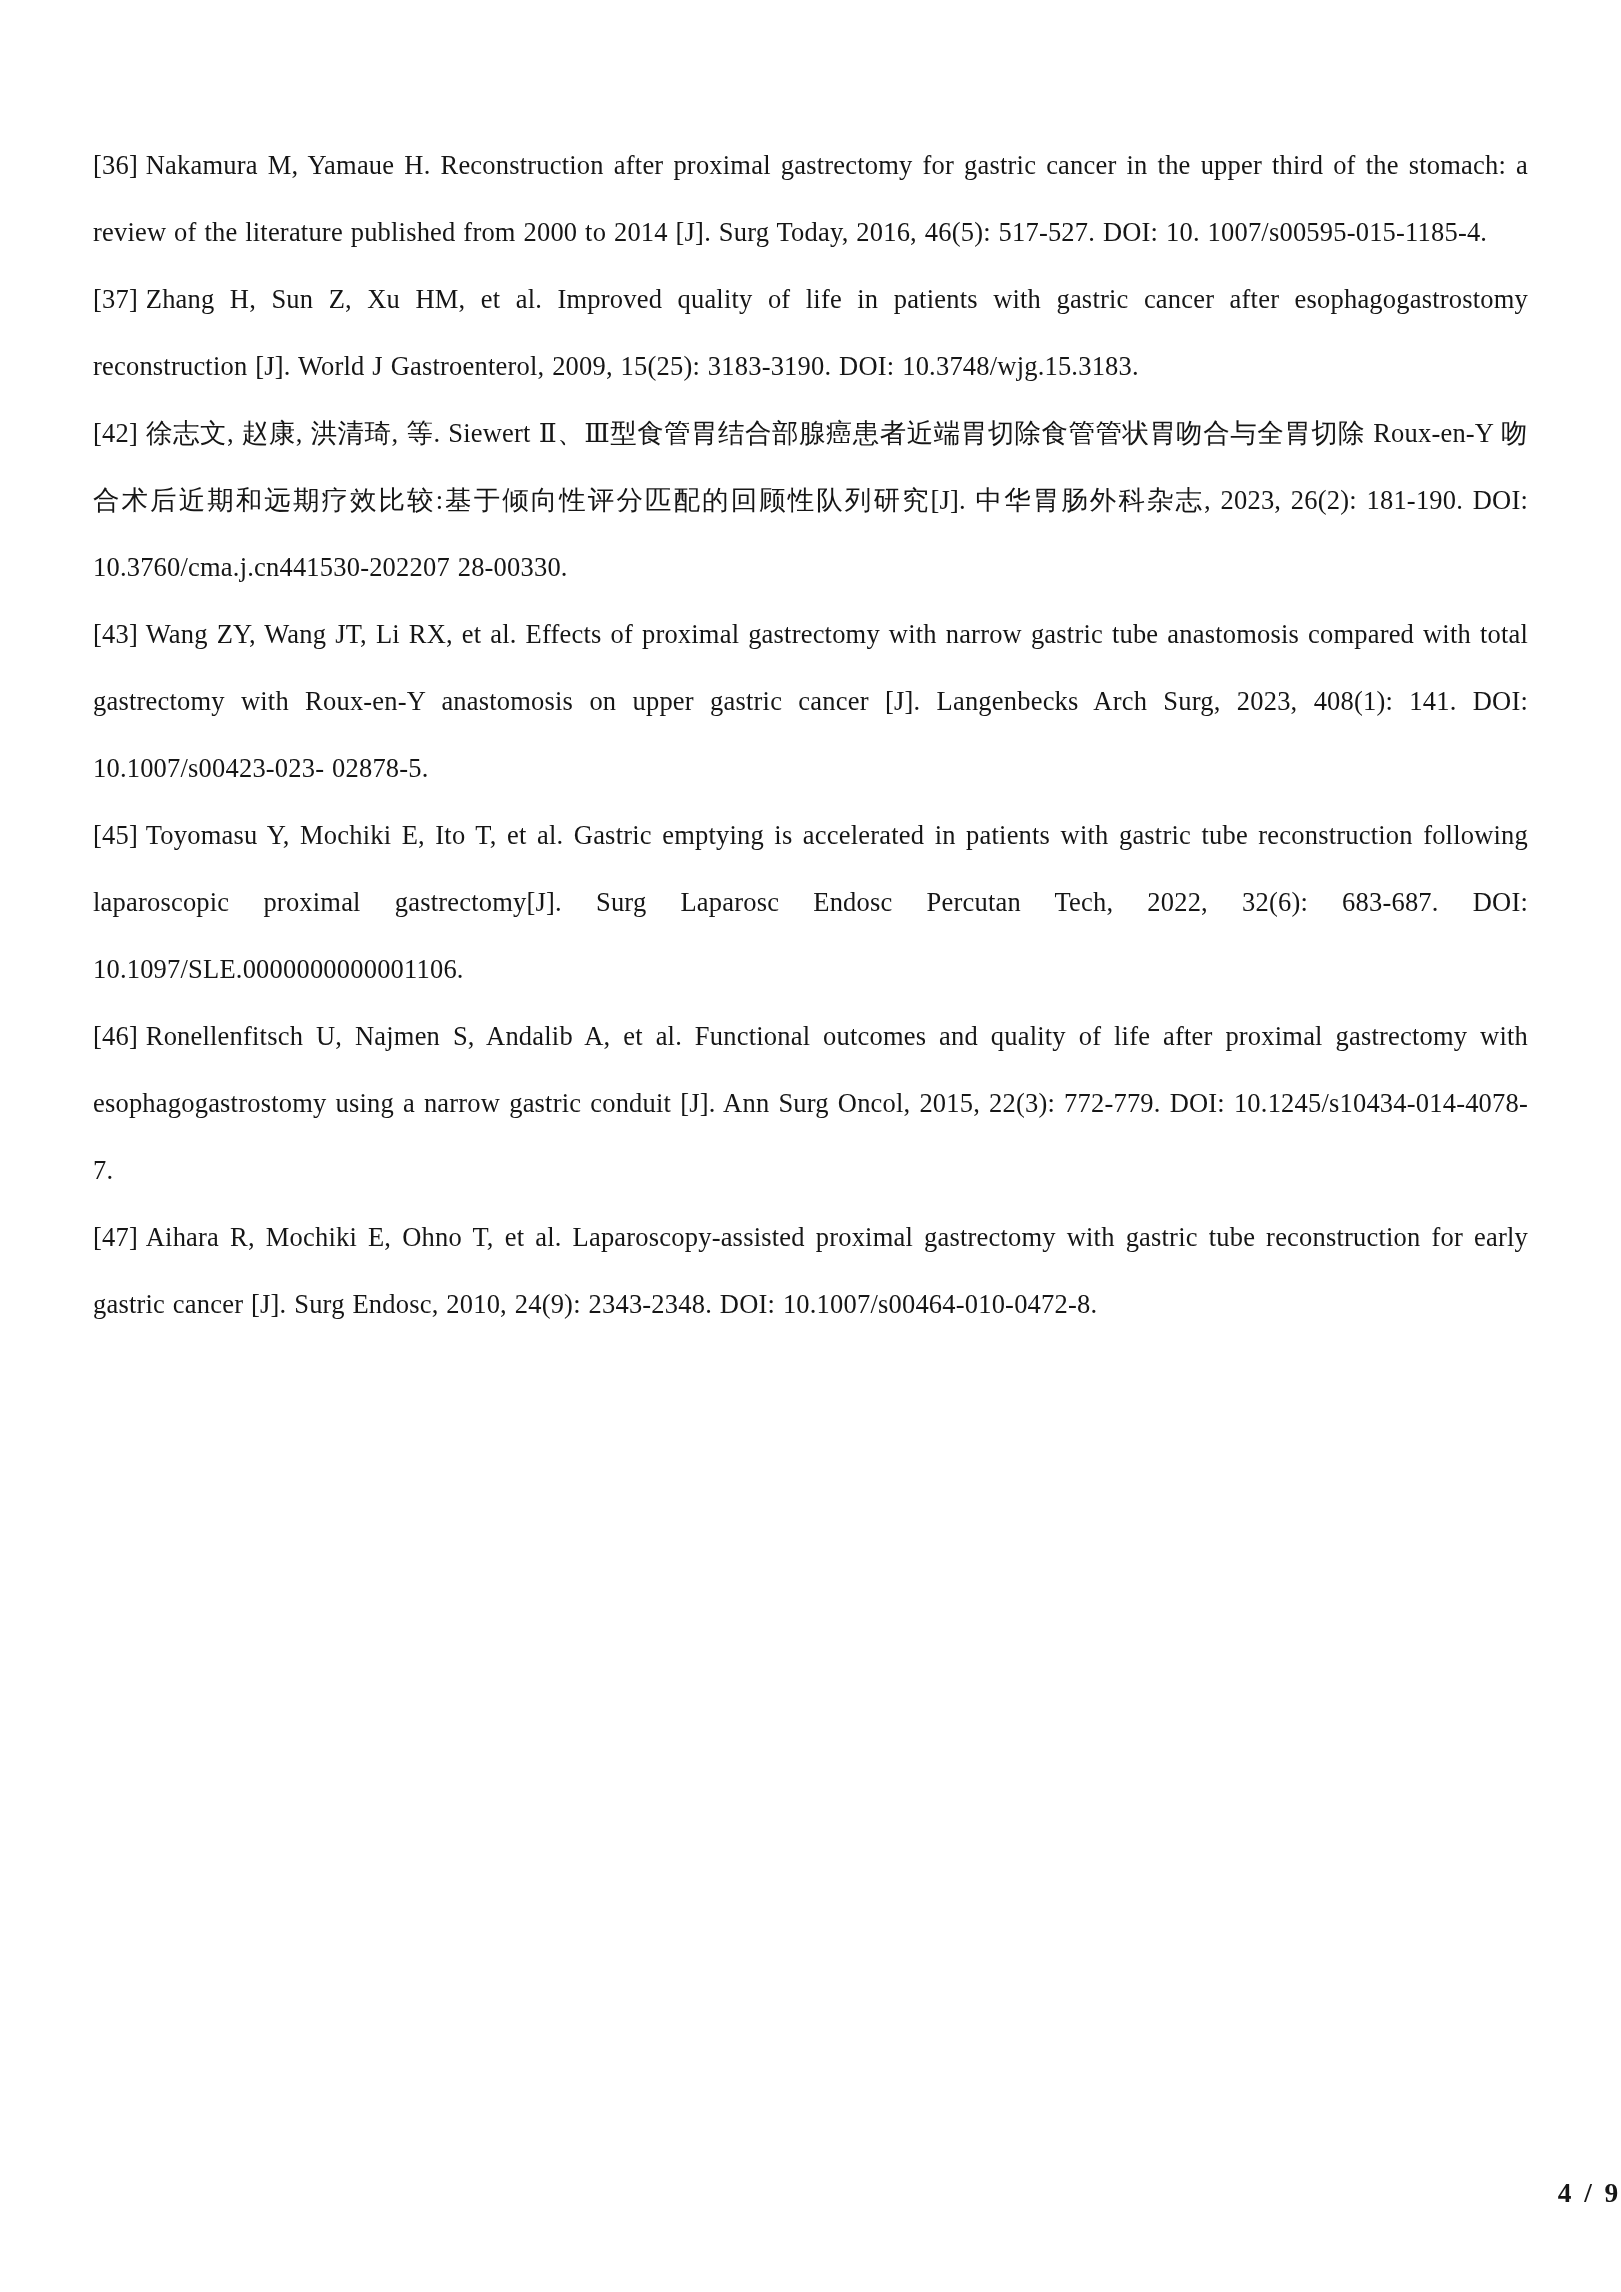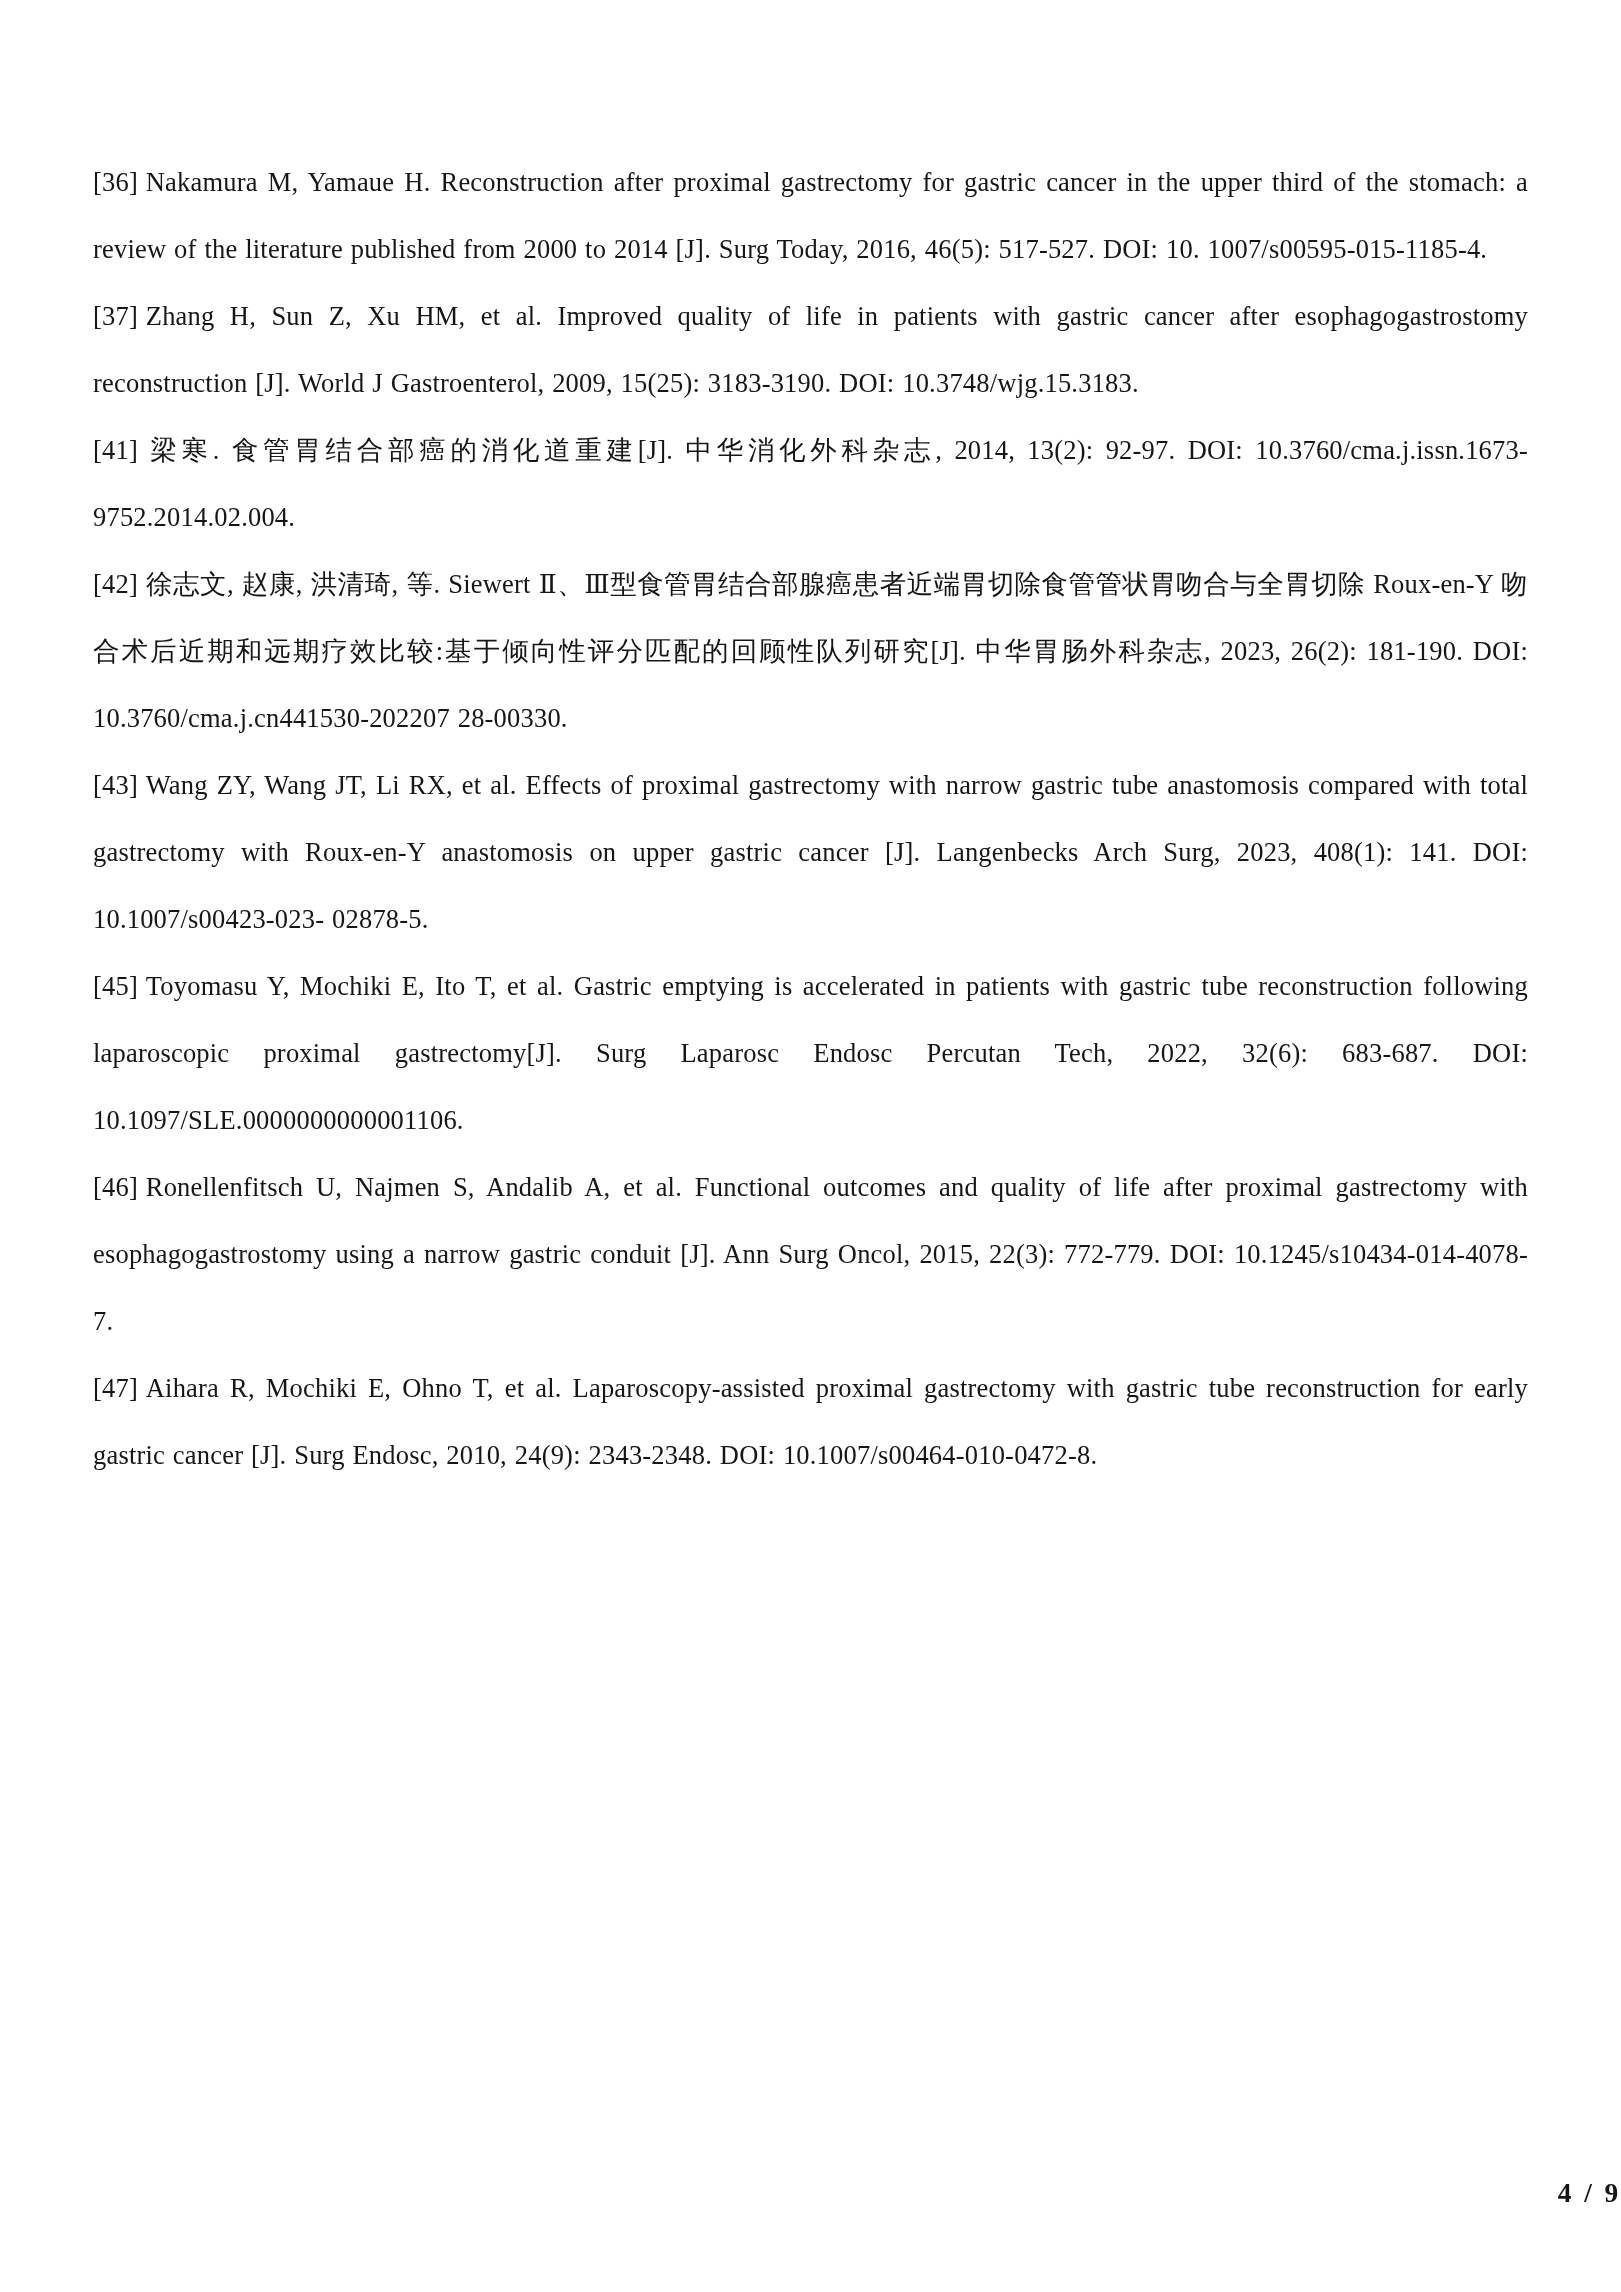--- a/index.html
+++ b/index.html
@@ -11,21 +11,21 @@
     width: 1621px;
     height: 2293px;
     position: relative;
     font-family: "Liberation Serif", "DejaVu Serif", serif;
     color: #161616;
     overflow: hidden;
   }
   .page-content {
     position: absolute;
     left: 93px;
-    top: 149px;
+    top: 132px;
     width: 1435px;
   }
   p.ref {
     margin: 0;
     padding: 0;
     font-size: 26.5px;
     line-height: 67px;
     text-align: justify;
     letter-spacing: 0.2px;
     word-spacing: 1px;
@@ -43,21 +43,20 @@
     font-weight: bold;
     letter-spacing: 2.9px;
   }
 </style>
 </head>
 <body>
 
 <main class="page-content">
   <p class="ref"><span class="ref-label">[36]</span><span>Nakamura M, Yamaue H. Reconstruction after proximal gastrectomy for gastric cancer in the upper third of the stomach: a review of the literature published from 2000 to 2014 [J]. Surg Today, 2016, 46(5): 517-527. DOI: 10. 1007/s00595-015-1185-4.</span></p>
   <p class="ref"><span class="ref-label">[37]</span><span>Zhang H, Sun Z, Xu HM, et al. Improved quality of life in patients with gastric cancer after esophagogastrostomy reconstruction [J]. World J Gastroenterol, 2009, 15(25): 3183-3190. DOI: 10.3748/wjg.15.3183.</span></p>
-  <p class="ref"><span class="ref-label">[41]</span><span>梁寒. 食管胃结合部癌的消化道重建[J]. 中华消化外科杂志, 2014, 13(2): 92-97. DOI: 10.3760/cma.j.issn.1673- 9752.2014.02.004.</span></p>
   <p class="ref"><span class="ref-label">[42]</span><span>徐志文, 赵康, 洪清琦, 等. Siewert Ⅱ、Ⅲ型食管胃结合部腺癌患者近端胃切除食管管状胃吻合与全胃切除 Roux-en-Y 吻合术后近期和远期疗效比较:基于倾向性评分匹配的回顾性队列研究[J]. 中华胃肠外科杂志, 2023, 26(2): 181-190. DOI: 10.3760/cma.j.cn441530-202207 28-00330.</span></p>
   <p class="ref"><span class="ref-label">[43]</span><span>Wang ZY, Wang JT, Li RX, et al. Effects of proximal gastrectomy with narrow gastric tube anastomosis compared with total gastrectomy with Roux-en-Y anastomosis on upper gastric cancer [J]. Langenbecks Arch Surg, 2023, 408(1): 141. DOI: 10.1007/s00423-023- 02878-5.</span></p>
   <p class="ref"><span class="ref-label">[45]</span><span>Toyomasu Y, Mochiki E, Ito T, et al. Gastric emptying is accelerated in patients with gastric tube reconstruction following laparoscopic proximal gastrectomy[J]. Surg Laparosc Endosc Percutan Tech, 2022, 32(6): 683-687. DOI: 10.1097/SLE.0000000000001106.</span></p>
   <p class="ref"><span class="ref-label">[46]</span><span>Ronellenfitsch U, Najmen S, Andalib A, et al. Functional outcomes and quality of life after proximal gastrectomy with esophagogastrostomy using a narrow gastric conduit [J]. Ann Surg Oncol, 2015, 22(3): 772-779. DOI: 10.1245/s10434-014-4078-7.</span></p>
   <p class="ref"><span class="ref-label">[47]</span><span>Aihara R, Mochiki E, Ohno T, et al. Laparoscopy-assisted proximal gastrectomy with gastric tube reconstruction for early gastric cancer [J]. Surg Endosc, 2010, 24(9): 2343-2348. DOI: 10.1007/s00464-010-0472-8.</span></p>
 </main>
 
 <div class="page-footer">4 / 9</div>
 
 

